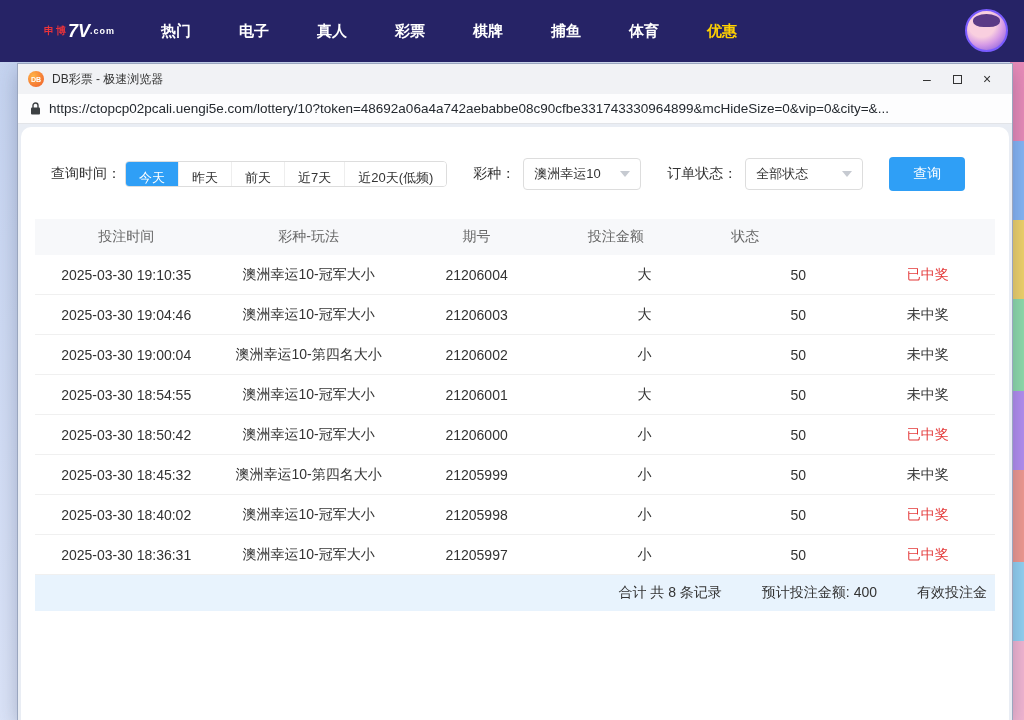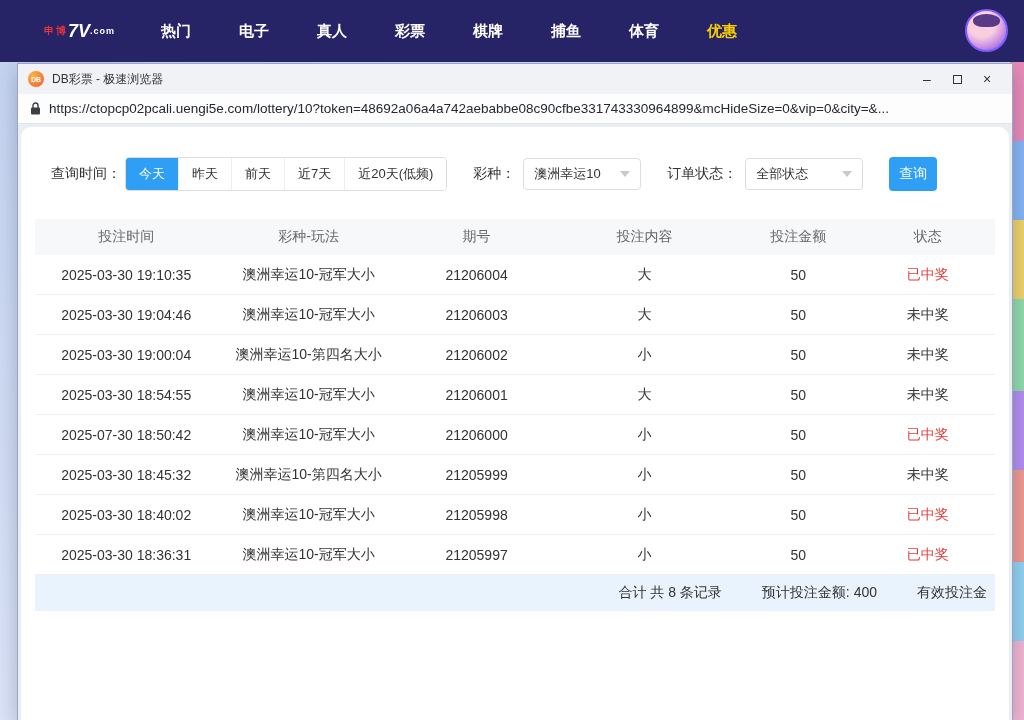--- a/index.html
+++ b/index.html
@@ -39,27 +39,27 @@
   .page{position:absolute;top:60px;left:0;right:0;bottom:0;background:#e9edf4;}
   .card{position:absolute;top:3px;left:3px;right:3px;bottom:0;background:#fff;border-radius:10px 10px 0 0;overflow:hidden;}
   .tabs{display:flex;gap:44px;padding:18px 0 0 30px;font-size:16px;color:#333;}
   .tab{position:relative;cursor:pointer;padding-bottom:12px;}
   .tab.active{color:#2f9ff6;}
   .tab.active::after{content:"";position:absolute;left:0;right:0;bottom:0;height:3px;background:#2f9ff6;border-radius:2px;}
   
   .filters{display:flex;align-items:center;padding-left:30px;margin-top:30px;font-size:14px;color:#333;}
   .flabel{white-space:nowrap;}
   .time-group{display:flex;border:1px solid #ddd;border-radius:4px;overflow:hidden;margin-left:4px;}
-  .time-btn{height:32px;line-height:32px;padding:0 13px;background:#fff;color:#333;font-size:13px;border-left:1px solid #eee;cursor:pointer;white-space:nowrap;}
+  .time-btn{height:24px;line-height:32px;padding:0 13px;background:#fff;color:#333;font-size:13px;border-left:1px solid #eee;cursor:pointer;white-space:nowrap;}
   .time-btn:first-child{border-left:none;}
   .time-btn.active{background:#2f9ff6;color:#fff;}
   .select{height:32px;min-width:118px;border:1px solid #ddd;border-radius:4px;display:flex;align-items:center;justify-content:space-between;padding:0 10px;margin-left:8px;font-size:13px;color:#333;cursor:pointer;background:#fff;}
   .caret{width:0;height:0;border-left:5px solid transparent;border-right:5px solid transparent;border-top:6px solid #c6cad1;margin-left:12px;}
   .gap-l{margin-left:26px;}
-  .query-btn{margin-left:26px;width:48px;height:34px;background:#2f9ff6;color:#fff;border:none;border-radius:4px;font-size:14px;cursor:pointer;}
+  .query-btn{margin-left:26px;width:76px;height:34px;background:#2f9ff6;color:#fff;border:none;border-radius:4px;font-size:14px;cursor:pointer;}
   
   .table{margin:28px 14px 0 14px;}
   .thead{display:flex;height:36px;align-items:center;background:#f7f8fa;color:#666;font-size:14px;}
   .row{display:flex;height:40px;align-items:center;border-bottom:1px solid #f0f0f0;font-size:14px;color:#333;background:#fff;}
   .cell{text-align:center;white-space:nowrap;overflow:hidden;}
   .c1{flex:0 0 19%;text-align:center;} .c2{flex:0 0 19%;} .c3{flex:0 0 16%;} .c4{flex:0 0 19%;} .c5{flex:0 0 13%;} .c6{flex:0 0 14%;}
   .status-won{color:#e43b3b;}
   .tfoot{display:flex;height:36px;align-items:center;justify-content:flex-end;gap:40px;background:#e8f3fd;font-size:14px;color:#333;white-space:nowrap;overflow:hidden;padding-right:8px;}
 </style>
 </head>
@@ -128,21 +128,20 @@
           <span class="caret"></span>
         </div>
         <button class="query-btn">查询</button>
       </div>
 
       <div class="table">
         <div class="thead" id="thead">
             <div class="cell c1">投注时间</div>
             <div class="cell c2">彩种-玩法</div>
             <div class="cell c3">期号</div>
-            <div class="cell c4">投注内容</div>
             <div class="cell c5">投注金额</div>
             <div class="cell c6">状态</div>
           </div>
         <div id="tbody">
             <div class="row">
               <div class="cell c1">2025-03-30 19:10:35</div>
               <div class="cell c2">澳洲幸运10-冠军大小</div>
               <div class="cell c3">21206004</div>
               <div class="cell c4">大</div>
               <div class="cell c5">50</div>
@@ -166,21 +165,21 @@
             </div>
             <div class="row">
               <div class="cell c1">2025-03-30 18:54:55</div>
               <div class="cell c2">澳洲幸运10-冠军大小</div>
               <div class="cell c3">21206001</div>
               <div class="cell c4">大</div>
               <div class="cell c5">50</div>
               <div class="cell c6">未中奖</div>
             </div>
             <div class="row">
-              <div class="cell c1">2025-07-30 18:50:42</div>
+              <div class="cell c1">2025-03-30 18:50:42</div>
               <div class="cell c2">澳洲幸运10-冠军大小</div>
               <div class="cell c3">21206000</div>
               <div class="cell c4">小</div>
               <div class="cell c5">50</div>
               <div class="cell c6 status-won">已中奖</div>
             </div>
             <div class="row">
               <div class="cell c1">2025-03-30 18:45:32</div>
               <div class="cell c2">澳洲幸运10-第四名大小</div>
               <div class="cell c3">21205999</div>

